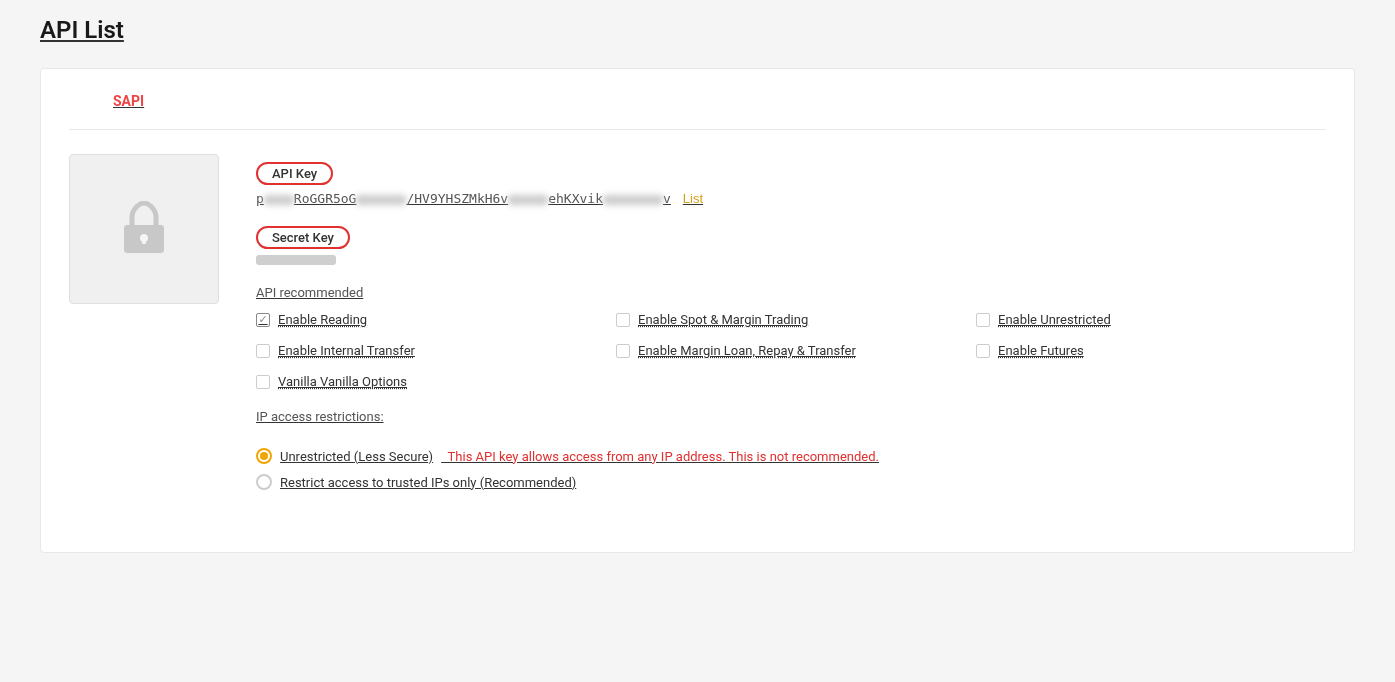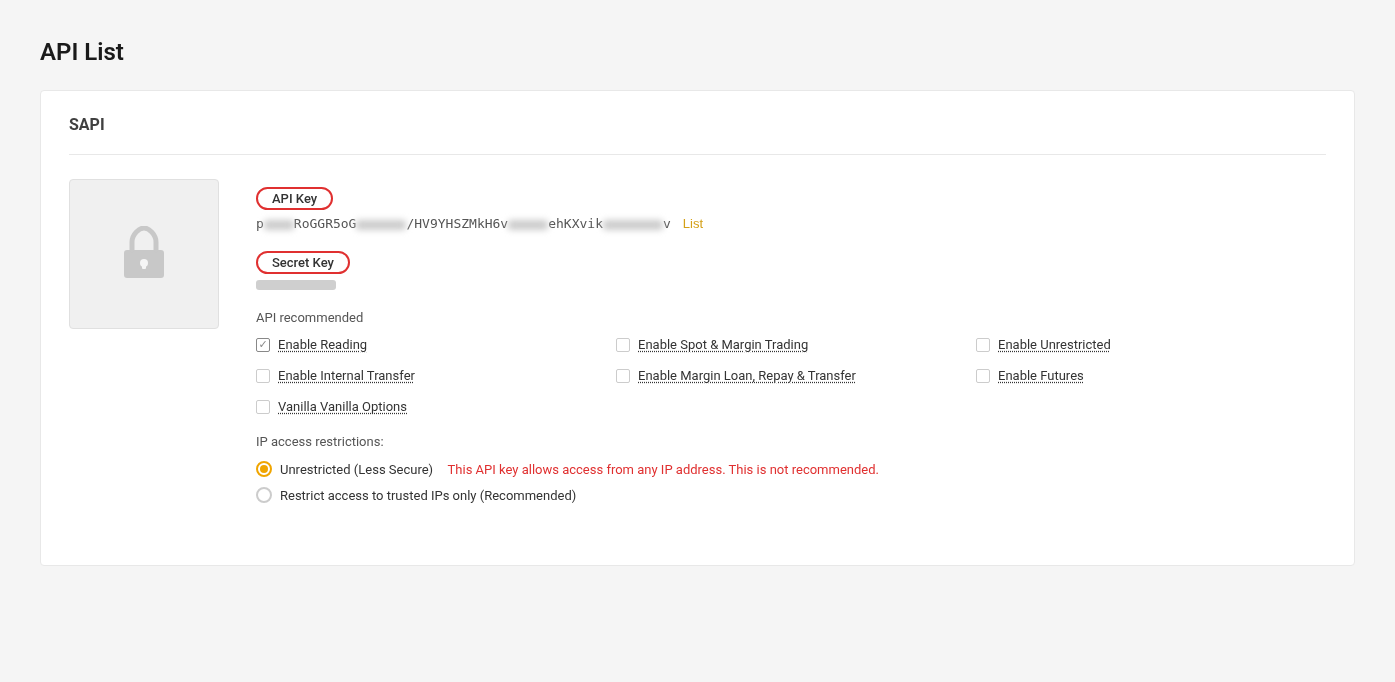--- a/index.html
+++ b/index.html
@@ -3,41 +3,43 @@
   <meta charset="utf-8">
   <style>
     * { box-sizing: border-box; margin: 0; padding: 0; }
     body {
       background: #f5f5f5;
       font-family: -apple-system, BlinkMacSystemFont, 'Segoe UI', Roboto, sans-serif;
       font-size: 14px;
       color: #333;
     }
     .page-container {
-      padding: 38px 40px;
+      padding: 16px 40px;
       max-width: 1395px;
       min-height: 682px;
+      text-decoration: underline;
     }
     .page-title {
       font-size: 24px;
       font-weight: 600;
       margin-bottom: 24px;
       color: #1a1a1a;
     }
     .card {
       background: #fff;
       border-radius: 4px;
       border: 1px solid #e8e8e8;
       padding: 24px 28px;
     }
     .section-label {
-      font-size: 16px;
+      font-size: 14px;
       font-weight: 700;
-      color: #404040;
+      color: #ef4444;
       margin-bottom: 20px;
+      margin-left: 44px;
     }
     .divider {
       border: none;
       border-top: 1px solid #e8e8e8;
       margin-bottom: 24px;
     }
     .key-section {
       display: flex;
       flex-direction: row;
       gap: 37px;
@@ -135,21 +137,21 @@
       text-decoration: underline;
       text-underline-offset: 2px;
       text-decoration-style: dotted;
     }
     .ip-section {
       margin-top: 8px;
     }
     .ip-label {
       font-size: 13px;
       color: #555;
-      margin-bottom: 12px;
+      margin-bottom: 24px;
     }
     .radio-item {
       display: flex;
       align-items: center;
       gap: 8px;
       margin-bottom: 10px;
     }
     .radio-outer {
       width: 16px;
       height: 16px;

